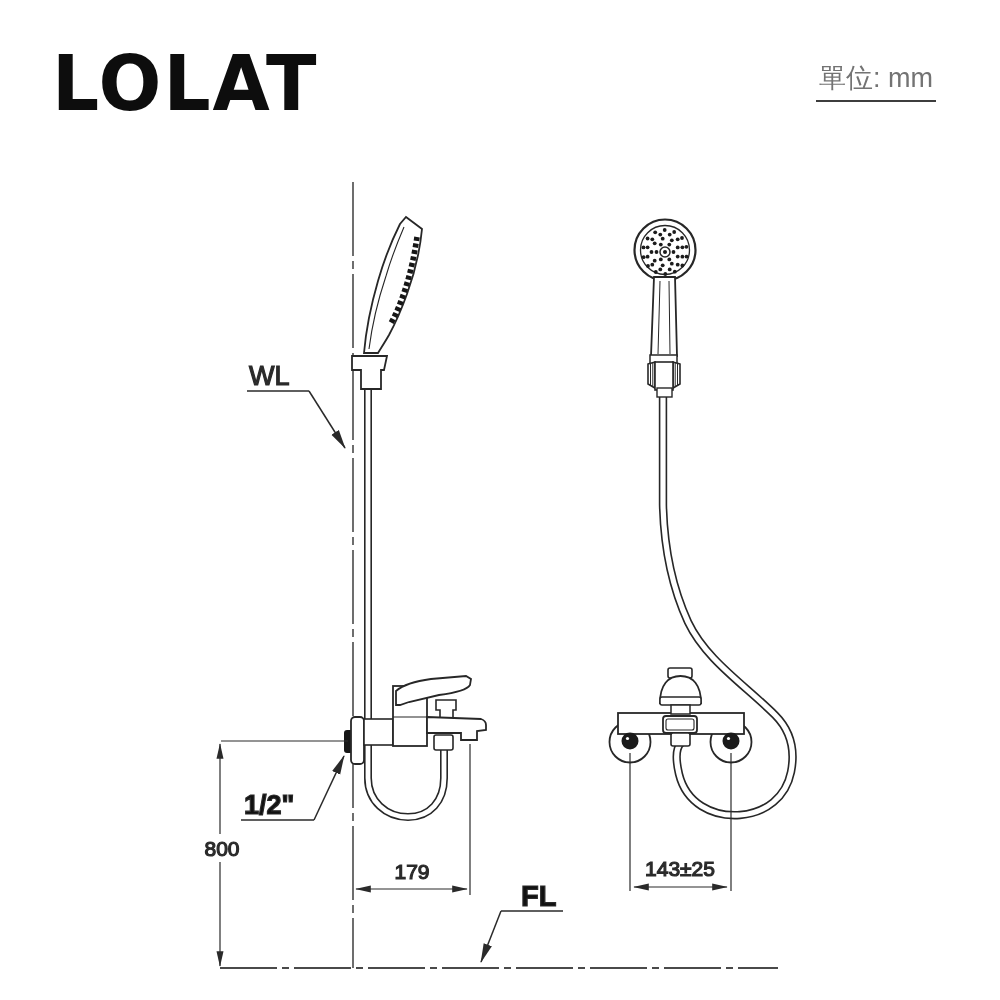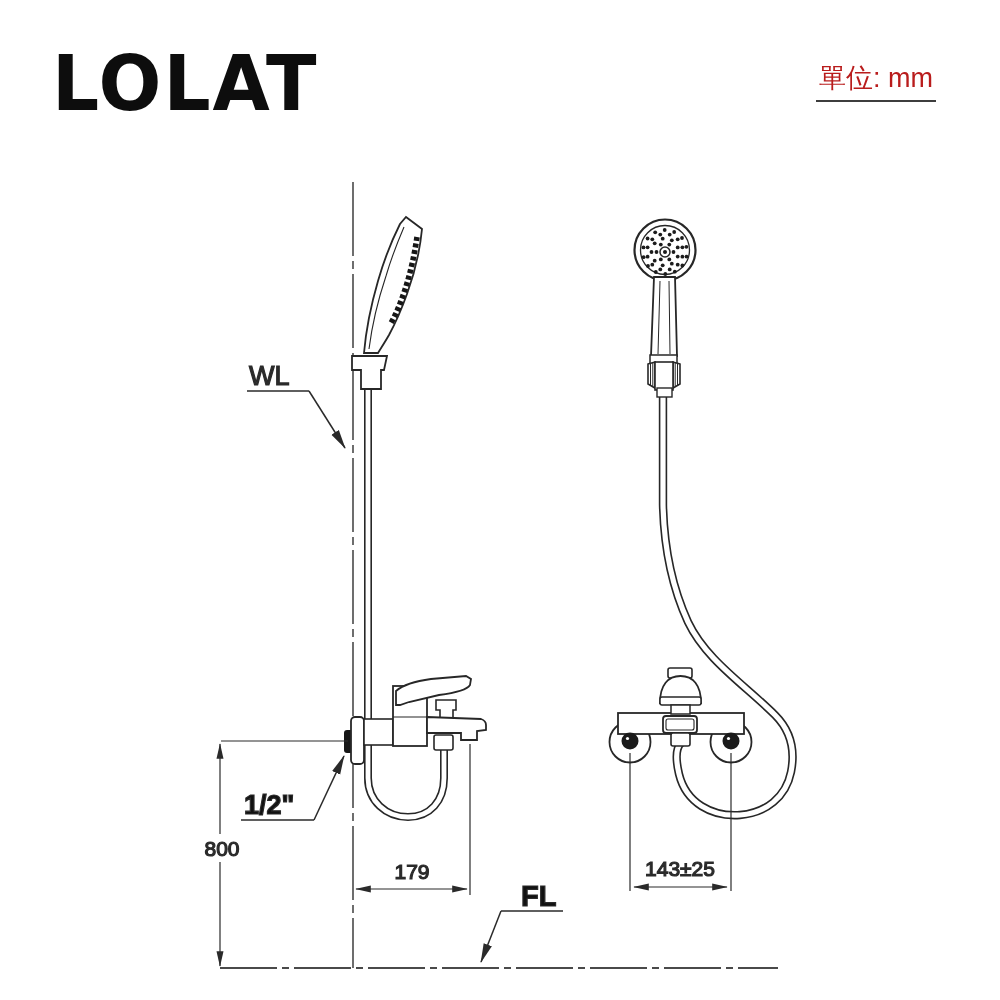--- a/index.html
+++ b/index.html
@@ -2,21 +2,21 @@
 <html><head>
 <meta charset="utf-8">
 <style>
   html,body{margin:0;padding:0;background:#fff;}
   body{width:1000px;height:1000px;position:relative;overflow:hidden;
        font-family:"Liberation Sans",sans-serif;}
   .logo{position:absolute;left:52px;top:44px;
         font-family:"DejaVu Sans",sans-serif;font-weight:900;
         font-size:74px;letter-spacing:2px;color:#0d0d0d;
         transform:scaleY(1.04);transform-origin:top left;line-height:1;}
-  .unit{position:absolute;right:64px;top:60px;font-size:27px;color:#b91c1c;
+  .unit{position:absolute;right:64px;top:60px;font-size:27px;color:#737373;
         font-weight:400;border-bottom:2px solid #3d3d3d;padding:0 3px 4px 3px;
         font-family:"Liberation Sans",sans-serif;}
   svg{position:absolute;left:0;top:0;}
   svg text{font-family:"Liberation Sans","DejaVu Sans",sans-serif;fill:#2c2c2c;}
   .dimtxt{font-size:21px;font-weight:400;}
   .lbl{font-size:27px;font-weight:400;}
   .lblbold{font-size:27px;font-weight:700;fill:#111;}
 </style>
 </head>
 <body>

